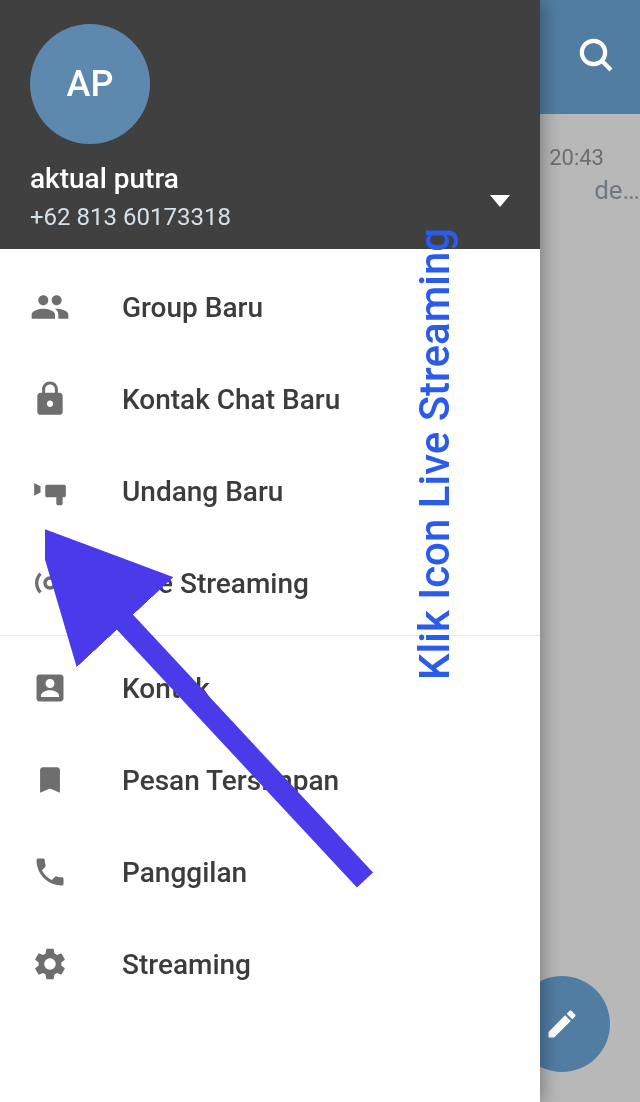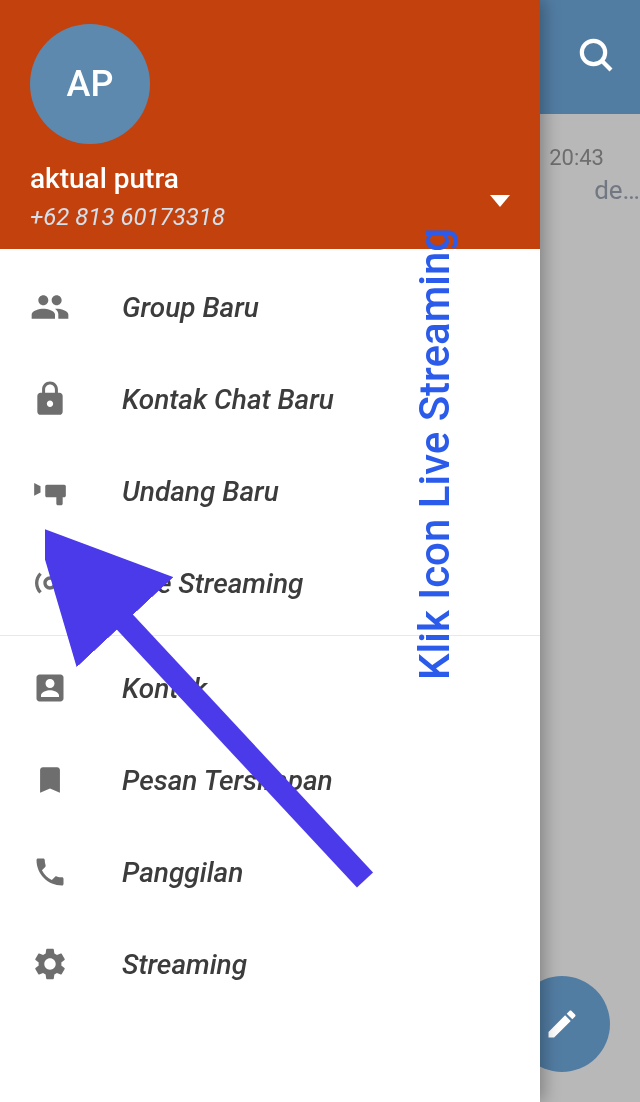--- a/index.html
+++ b/index.html
@@ -66,21 +66,21 @@
       top: 0;
       left: 0;
       width: 540px;
       height: 1102px;
       background: #fff;
       box-shadow: 4px 0 16px rgba(0,0,0,0.3);
       display: flex;
       flex-direction: column;
     }
     .drawer-header {
-      background: #c2410c;
+      background: #404040;
       height: 264px;
       padding: 24px 30px 11px 30px;
       position: relative;
     }
     .avatar {
       width: 120px;
       height: 120px;
       border-radius: 50%;
       background: #5d89ae;
       display: flex;
@@ -93,21 +93,20 @@
     }
     .user-name {
       color: #fff;
       font-size: 28px;
       font-weight: 500;
       margin-bottom: 8px;
     }
     .user-phone {
       color: #d4e0eb;
       font-size: 24px;
-      font-style: italic;
     }
     .expand-caret {
       position: absolute;
       right: 30px;
       bottom: 42px;
       width: 0;
       height: 0;
       border-left: 10px solid transparent;
       border-right: 10px solid transparent;
       border-top: 12px solid #fff;
@@ -129,21 +128,20 @@
       color: #6e6e6e;
       display: flex;
       align-items: center;
       justify-content: center;
       margin-right: 52px;
     }
     .menu-label {
       color: #3c3c3c;
       font-size: 28px;
       font-weight: 500;
-      font-style: italic;
     }
     .divider {
       height: 1px;
       background: #e8e8e8;
       margin: 6px 0;
     }
     .fab {
       position: absolute;
       bottom: 30px;
       right: 30px;

